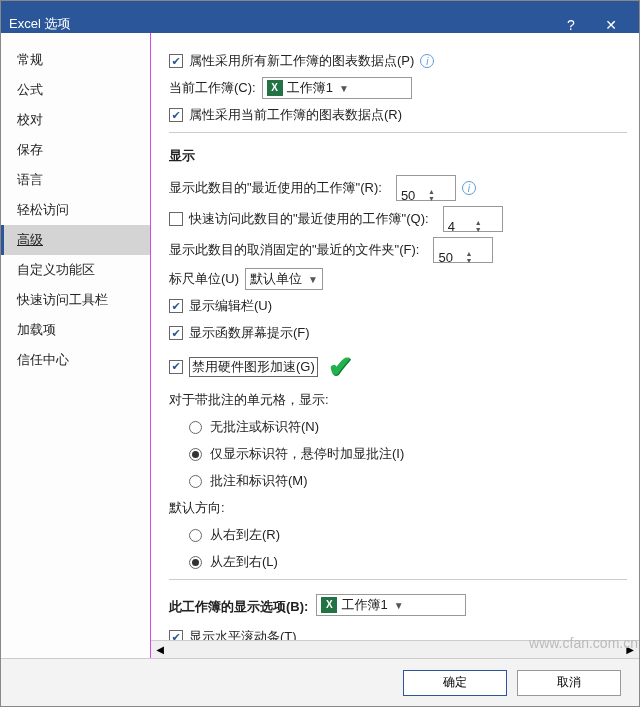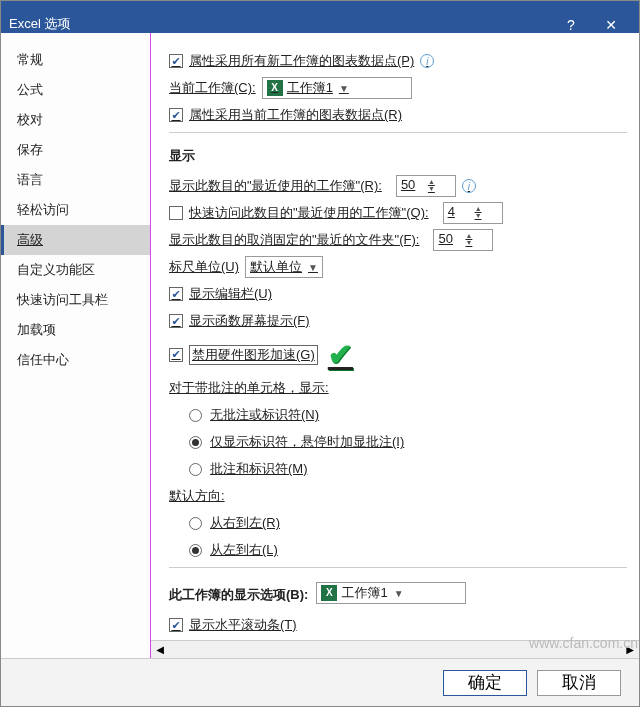--- a/index.html
+++ b/index.html
@@ -7,43 +7,43 @@
 .window { width: 640px; height: 707px; border: 1px solid #888; display: flex; flex-direction: column; }
 .titlebar { background: #2b579a; color: #fff; height: 32px; display: flex; align-items: flex-end; padding: 0 8px; font-size: 13px; }
 .titlebar .title { flex: 1; }
 .titlebar .btn { width: 40px; text-align: center; font-size: 14px; cursor: pointer; }
 .body { flex: 1; display: flex; overflow: hidden; }
 .sidebar { width: 150px; border-right: 1px solid #d946ef; background: #fdfdfd; padding-top: 12px; }
 .sidebar .item { padding: 6px 16px; font-size: 13px; color: #222; cursor: pointer; }
 .sidebar .item.sel { background: #d4d4d4; border-left: 3px solid #2b579a; padding-left: 13px; text-decoration: underline; }
 .content { flex: 1; display: flex; flex-direction: column; overflow: hidden; }
 .scroll { flex: 1; overflow-y: auto; overflow-x: auto; padding: 12px 12px 12px 18px; font-size: 13px; color: #222; }
-.row { display: flex; align-items: center; margin: 5px 0; min-height: 22px; text-decoration: underline; }
+.row { display: flex; align-items: center; margin: 5px 0; min-height: 22px; }
 .row.indent1 { padding-left: 20px; }
 .chk { width: 14px; height: 14px; border: 1px solid #666; background: #fff; margin-right: 6px; display: inline-flex; align-items: center; justify-content: center; cursor: pointer; flex-shrink: 0; }
 .chk.on::after { content: "✔"; font-size: 11px; color: #2b579a; }
 .rdo { width: 13px; height: 13px; border: 1px solid #666; border-radius: 50%; margin-right: 8px; display: inline-flex; align-items: center; justify-content: center; cursor: pointer; flex-shrink: 0; }
 .rdo.on::after { content: ""; width: 7px; height: 7px; background: #333; border-radius: 50%; }
 .section { font-weight: bold; font-size: 13px; margin: 14px 0 10px 0; color: #222; }
 .section.wb { display: flex; align-items: flex-end; }
 .lbl { margin-right: 6px; }
 .combo { display: inline-flex; align-items: center; border: 1px solid #999; background: #fff; height: 22px; padding: 0 4px; cursor: pointer; }
 .combo .arrow { margin-left: 6px; font-size: 10px; color: #555; }
-.num { display: inline-flex; align-items: flex-end; border: 1px solid #999; background: #fff; height: 22px; width: 60px; padding: 4px 4px; margin-left: 8px; }
+.num { display: inline-flex; align-items: flex-start; border: 1px solid #999; background: #fff; height: 22px; width: 60px; padding: 12px 4px; margin-left: 8px; }
 .num span { flex: 1; }
 .spin { display: flex; flex-direction: column; font-size: 7px; line-height: 7px; color: #555; margin-left: 4px; cursor: pointer; }
 .info { display: inline-flex; width: 14px; height: 14px; border: 1px solid #5b9bd5; border-radius: 50%; align-items: center; justify-content: center; font-size: 10px; color: #5b9bd5; margin-left: 6px; font-style: italic; }
 .xlico { display: inline-block; width: 16px; height: 16px; background: #217346; color: #fff; font-size: 10px; font-weight: bold; text-align: center; line-height: 16px; margin-right: 4px; }
 .check-anno { font-size: 30px; color: #22b14c; font-weight: bold; margin-left: 10px; text-shadow: 1px 1px 0 #0a7a2a; }
 .divider { border-top: 1px solid #ccc; margin: 6px 0; }
 .hscroll { height: 18px; border-top: 1px solid #ccc; display: flex; align-items: center; background: #f0f0f0; }
 .hscroll .ar { width: 18px; text-align: center; font-size: 10px; cursor: pointer; }
 .hscroll .track { flex: 1; }
 .footer { height: 48px; border-top: 1px solid #ccc; display: flex; justify-content: flex-end; align-items: center; padding: 0 18px; gap: 10px; background: #f3f3f3; }
-.footer button { width: 84px; height: 26px; border: 1px solid #999; background: #fff; font-size: 17px; cursor: pointer; }
+.footer button { width: 104px; height: 26px; border: 1px solid #999; background: #fff; font-size: 12px; cursor: pointer; }
 .footer button.primary { border: 1px solid #2b579a; }
 .watermark { position: absolute; right: 2px; bottom: 56px; font-size: 14px; color: #bbb; }
 .hl { border: 1px solid #666; padding: 0 2px; }
 </style>
 </head>
 <body>
 
 <div class="window">
   <div class="titlebar">
     <span class="title">Excel 选项</span>

